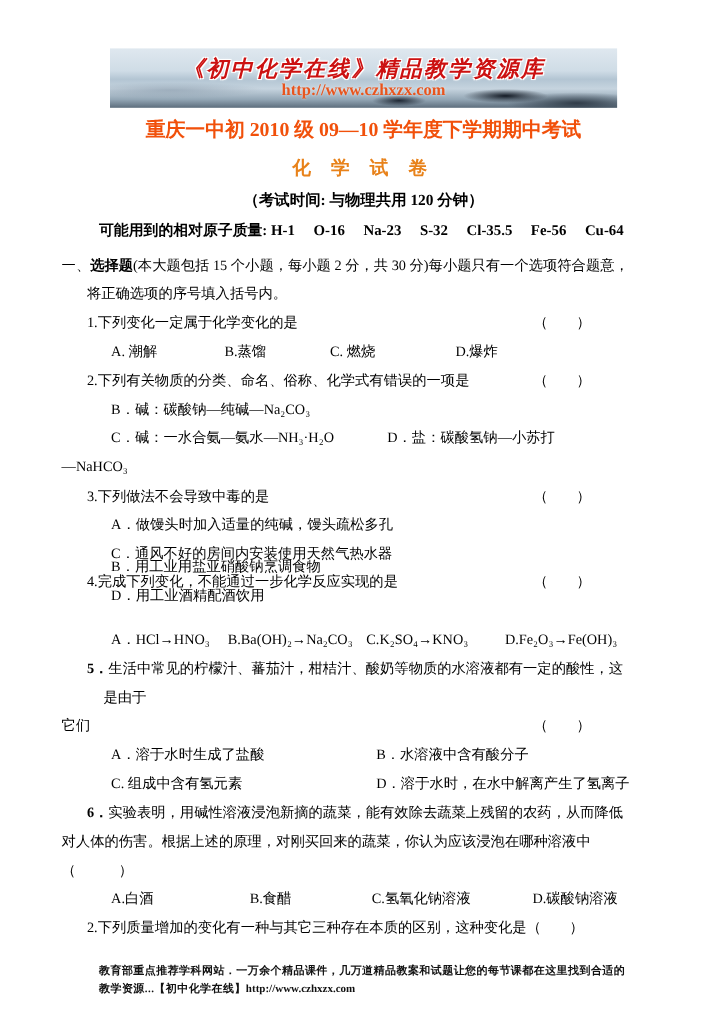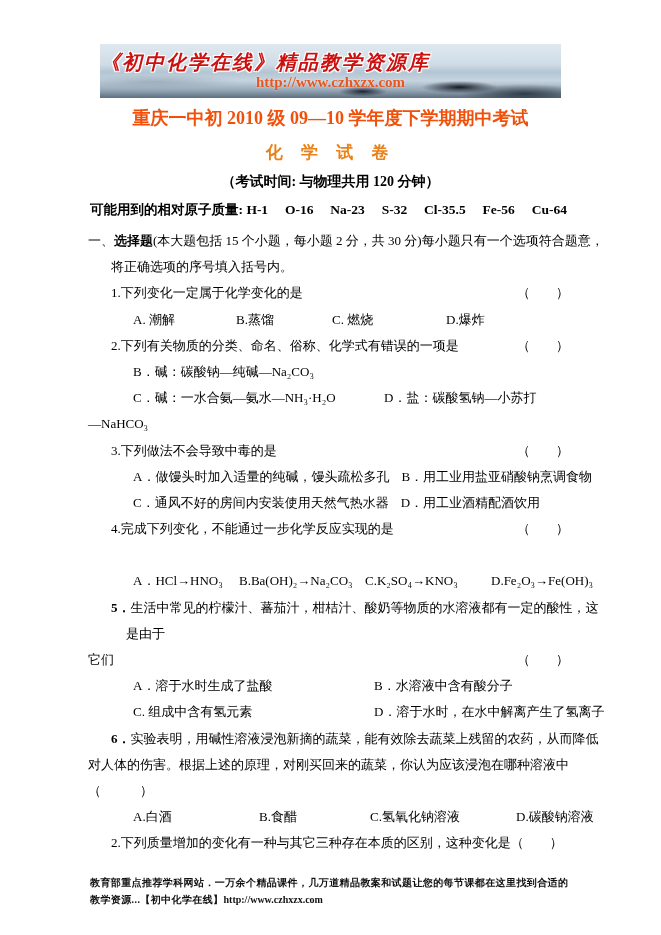--- a/index.html
+++ b/index.html
@@ -13,51 +13,51 @@
   .banner {
     width:461px; height:54px; margin:0 auto; position:relative;
     background:
       radial-gradient(ellipse 55px 9px at 78% 80%, rgba(12,18,28,.95), rgba(12,18,28,0) 70%),
       radial-gradient(ellipse 35px 7px at 57% 88%, rgba(18,26,38,.9), rgba(18,26,38,0) 70%),
       radial-gradient(ellipse 120px 10px at 12% 70%, rgba(130,148,165,.55), rgba(130,148,165,0) 70%),
       radial-gradient(ellipse 90px 14px at 92% 92%, rgba(30,40,52,.8), rgba(30,40,52,0) 70%),
       linear-gradient(180deg,#dfe8ef 0%,#cfdce6 38%,#b3c5d3 52%,#c6d4df 68%,#93a6b5 86%,#5d6e7d 100%);
   }
   .banner-title {
-    padding-top:5px; 
+    padding-top:5px; text-align:center;
     font-size:20px; font-weight:bold; font-style:italic; letter-spacing:2px;
     color:var(--banner-text,#cc1111);
     text-shadow:1px 1px 0 #fff,-1px -1px 0 #fff,1px -1px 0 #fff,-1px 1px 0 #fff,0 0 3px #fff;
   }
   .banner-url {
     margin-top:-2px; text-align:center;
     font-size:15px; font-weight:bold; font-style:normal;
     color:var(--banner-url,#e8551e);
     text-shadow:0 0 2px rgba(255,255,255,.7);
   }
   
   .exam-title { margin-top:8px; text-align:center; font-size:18px; font-weight:bold;
                 color:var(--exam-title,#f1500a); white-space:nowrap; }
   .paper-title { margin-top:11px; text-align:center; font-size:17px; font-weight:bold;
                  letter-spacing:7px; color:var(--paper-title,#e8821a); }
   .exam-time { margin-top:9px; text-align:center; font-size:14px; font-weight:bold; }
   .atomic { margin:10px 90px 0 90px; font-size:13.5px; font-weight:bold; white-space:nowrap; }
   .atomic .vals { white-space:pre; }
   
-  .content { margin:9px 90px 0 88px; width:481px; font-size:13px; }
+  .content { margin:9px 90px 0 56px; width:481px; font-size:13px; }
   .line { line-height:26.2px; height:26.2px; white-space:nowrap; }
   .qrow { display:flex; justify-content:space-between; }
   .ind1 { padding-left:23px; }
   .ind15 { padding-left:38px; }
   .ind2 { padding-left:45px;gap:16px; }
   .bold { font-weight:bold; }
   .grid { display:grid; }
   .q1grid { grid-template-columns:87px 80px 98px auto; }
   .q2grid { grid-template-columns:235px auto; }
-  .q3grid { display:flex; gap:12px; }
+  .q3grid { display:flex; gap:12px;flex-direction:column; }
   .q4grid { grid-template-columns:90px 110px 110px auto; }
   .q5grid { grid-template-columns:225px auto; }
   .q6grid { grid-template-columns:110px 95px 130px auto; }
   .pr14 { padding-right:14px; }
   
   .footer { margin:17px 90px 0 90px; font-size:10px; font-weight:bold;
             line-height:17px; letter-spacing:.4px; color:#111; }
   .footer .url { letter-spacing:0; }
 </style>
 </head>

